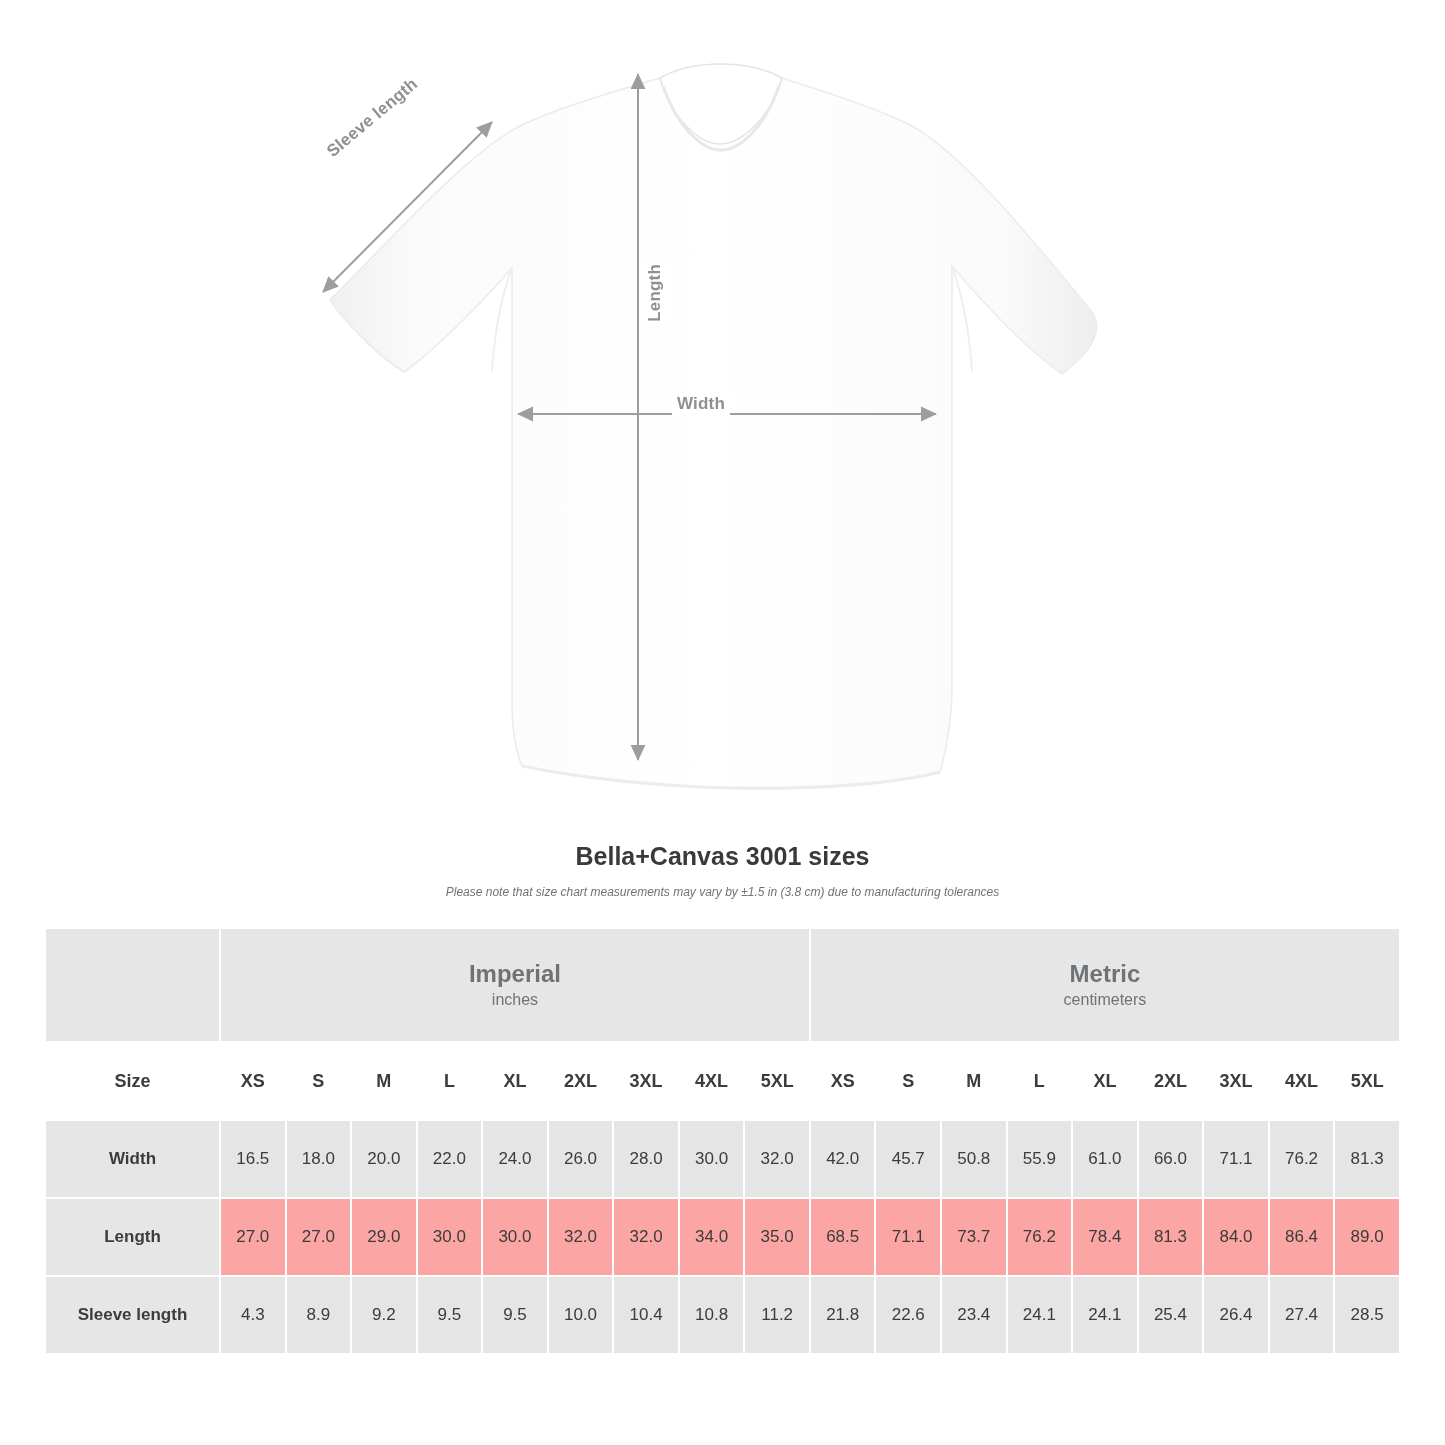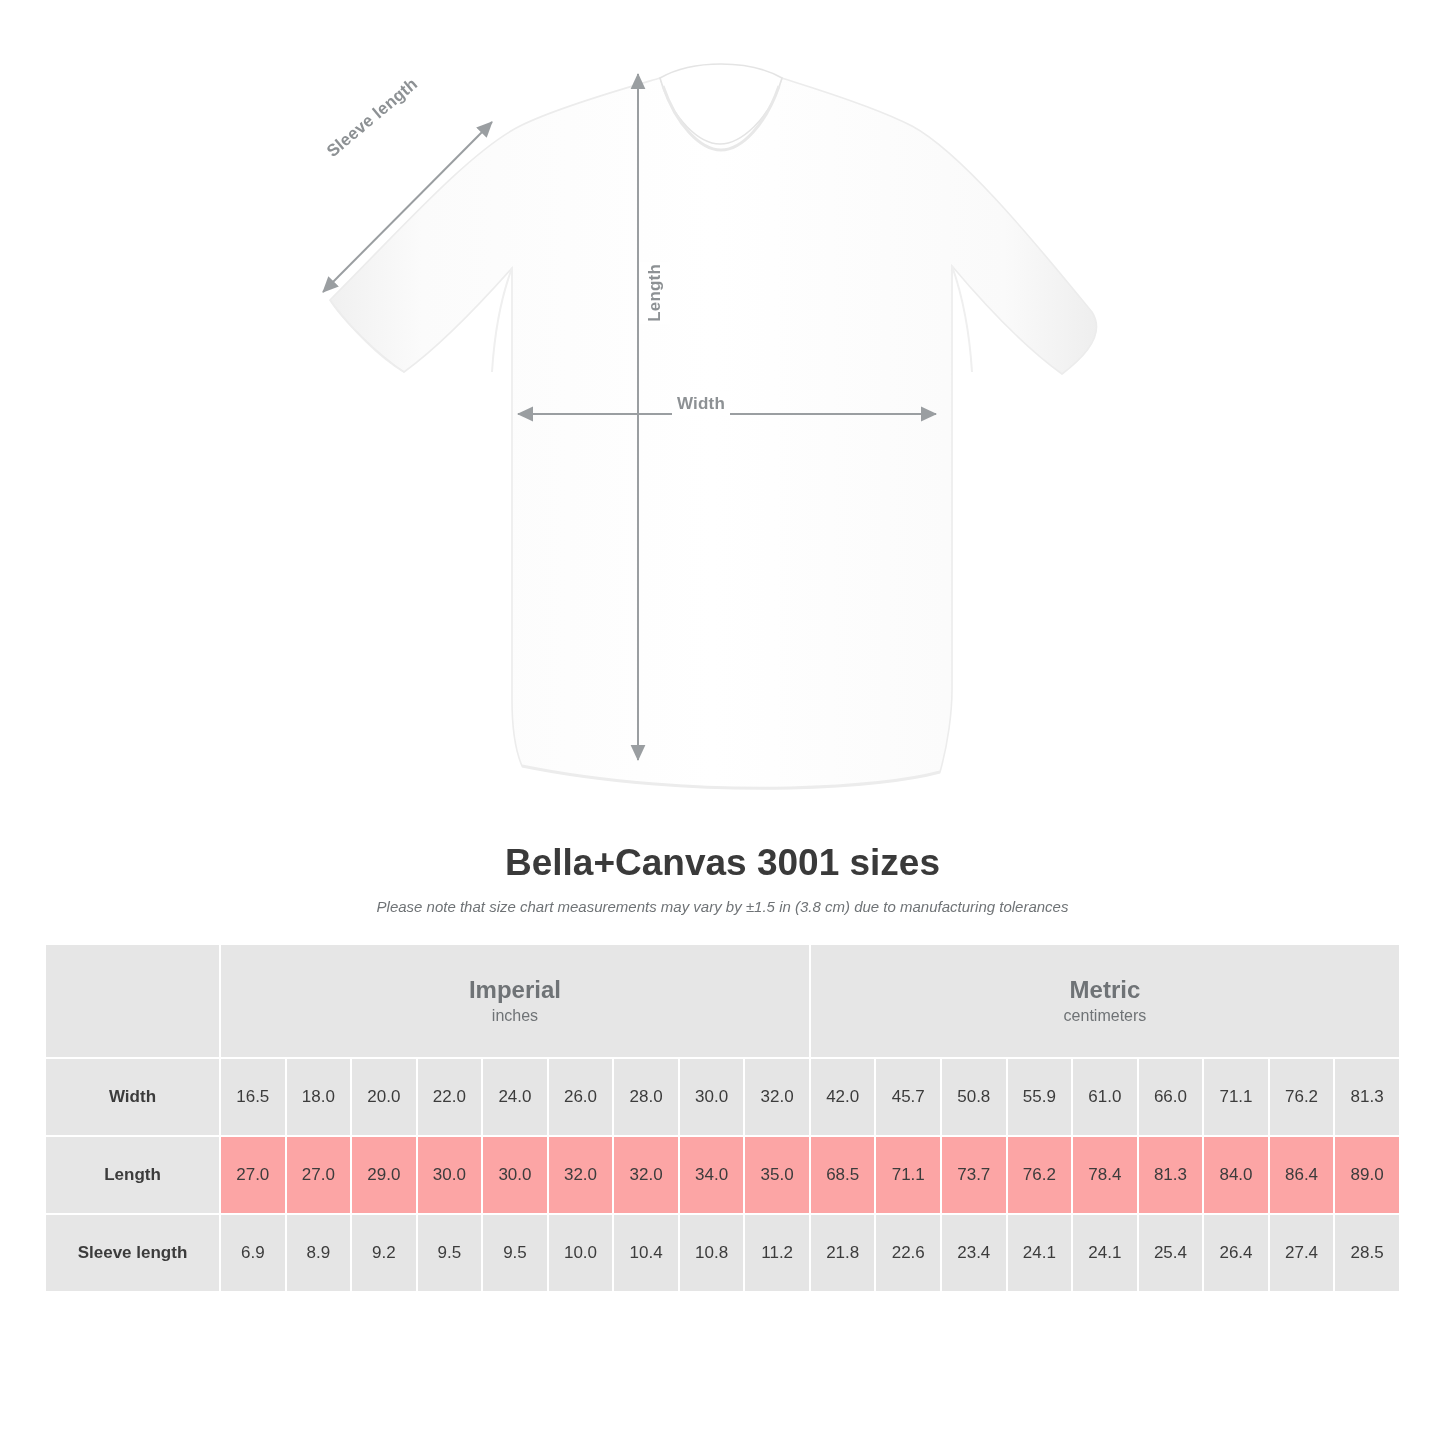--- a/index.html
+++ b/index.html
@@ -63,27 +63,27 @@
     transform: rotate(-40deg);
     transform-origin: left top;
   }
 
   
   .title-block {
     text-align: center;
     margin-top: 12px;
   }
   .chart-title {
-    font-size: 37px;
+    font-size: 25px;
     font-weight: bold;
     color: #3a3a3a;
     margin: 0 0 14px 0;
   }
   .chart-note {
-    font-size: 15px;
+    font-size: 12px;
     font-style: italic;
     color: #6f7376;
     margin: 0;
   }
 
   
   .table-wrap {
     margin: 28px 44px 0 44px;
   }
   table.size-table {
@@ -235,20 +235,41 @@
           <td class="sys-cell" colspan="9">
             <span class="sys-name">Imperial</span>
             <span class="sys-unit">inches</span>
           </td>
           <td class="sys-cell" colspan="9">
             <span class="sys-name">Metric</span>
             <span class="sys-unit">centimeters</span>
           </td>
         </tr>
 
+        <tr class="head-row">
+          <td class="rowlabel">Size</td>
+          <td>XS</td>
+          <td>S</td>
+          <td>M</td>
+          <td>L</td>
+          <td>XL</td>
+          <td>2XL</td>
+          <td>3XL</td>
+          <td>4XL</td>
+          <td>5XL</td>
+          <td>XS</td>
+          <td>S</td>
+          <td>M</td>
+          <td>L</td>
+          <td>XL</td>
+          <td>2XL</td>
+          <td>3XL</td>
+          <td>4XL</td>
+          <td>5XL</td>
+        </tr>
 
         <tr class="row-shade">
           <td class="rowlabel">Width</td>
           <td>16.5</td>
           <td>18.0</td>
           <td>20.0</td>
           <td>22.0</td>
           <td>24.0</td>
           <td>26.0</td>
           <td>28.0</td>
@@ -282,21 +303,21 @@
           <td>76.2</td>
           <td>78.4</td>
           <td>81.3</td>
           <td>84.0</td>
           <td>86.4</td>
           <td>89.0</td>
         </tr>
 
         <tr class="row-shade">
           <td class="rowlabel">Sleeve length</td>
-          <td>6.9</td>
+          <td>4.3</td>
           <td>8.9</td>
           <td>9.2</td>
           <td>9.5</td>
           <td>9.5</td>
           <td>10.0</td>
           <td>10.4</td>
           <td>10.8</td>
           <td>11.2</td>
           <td>21.8</td>
           <td>22.6</td>

